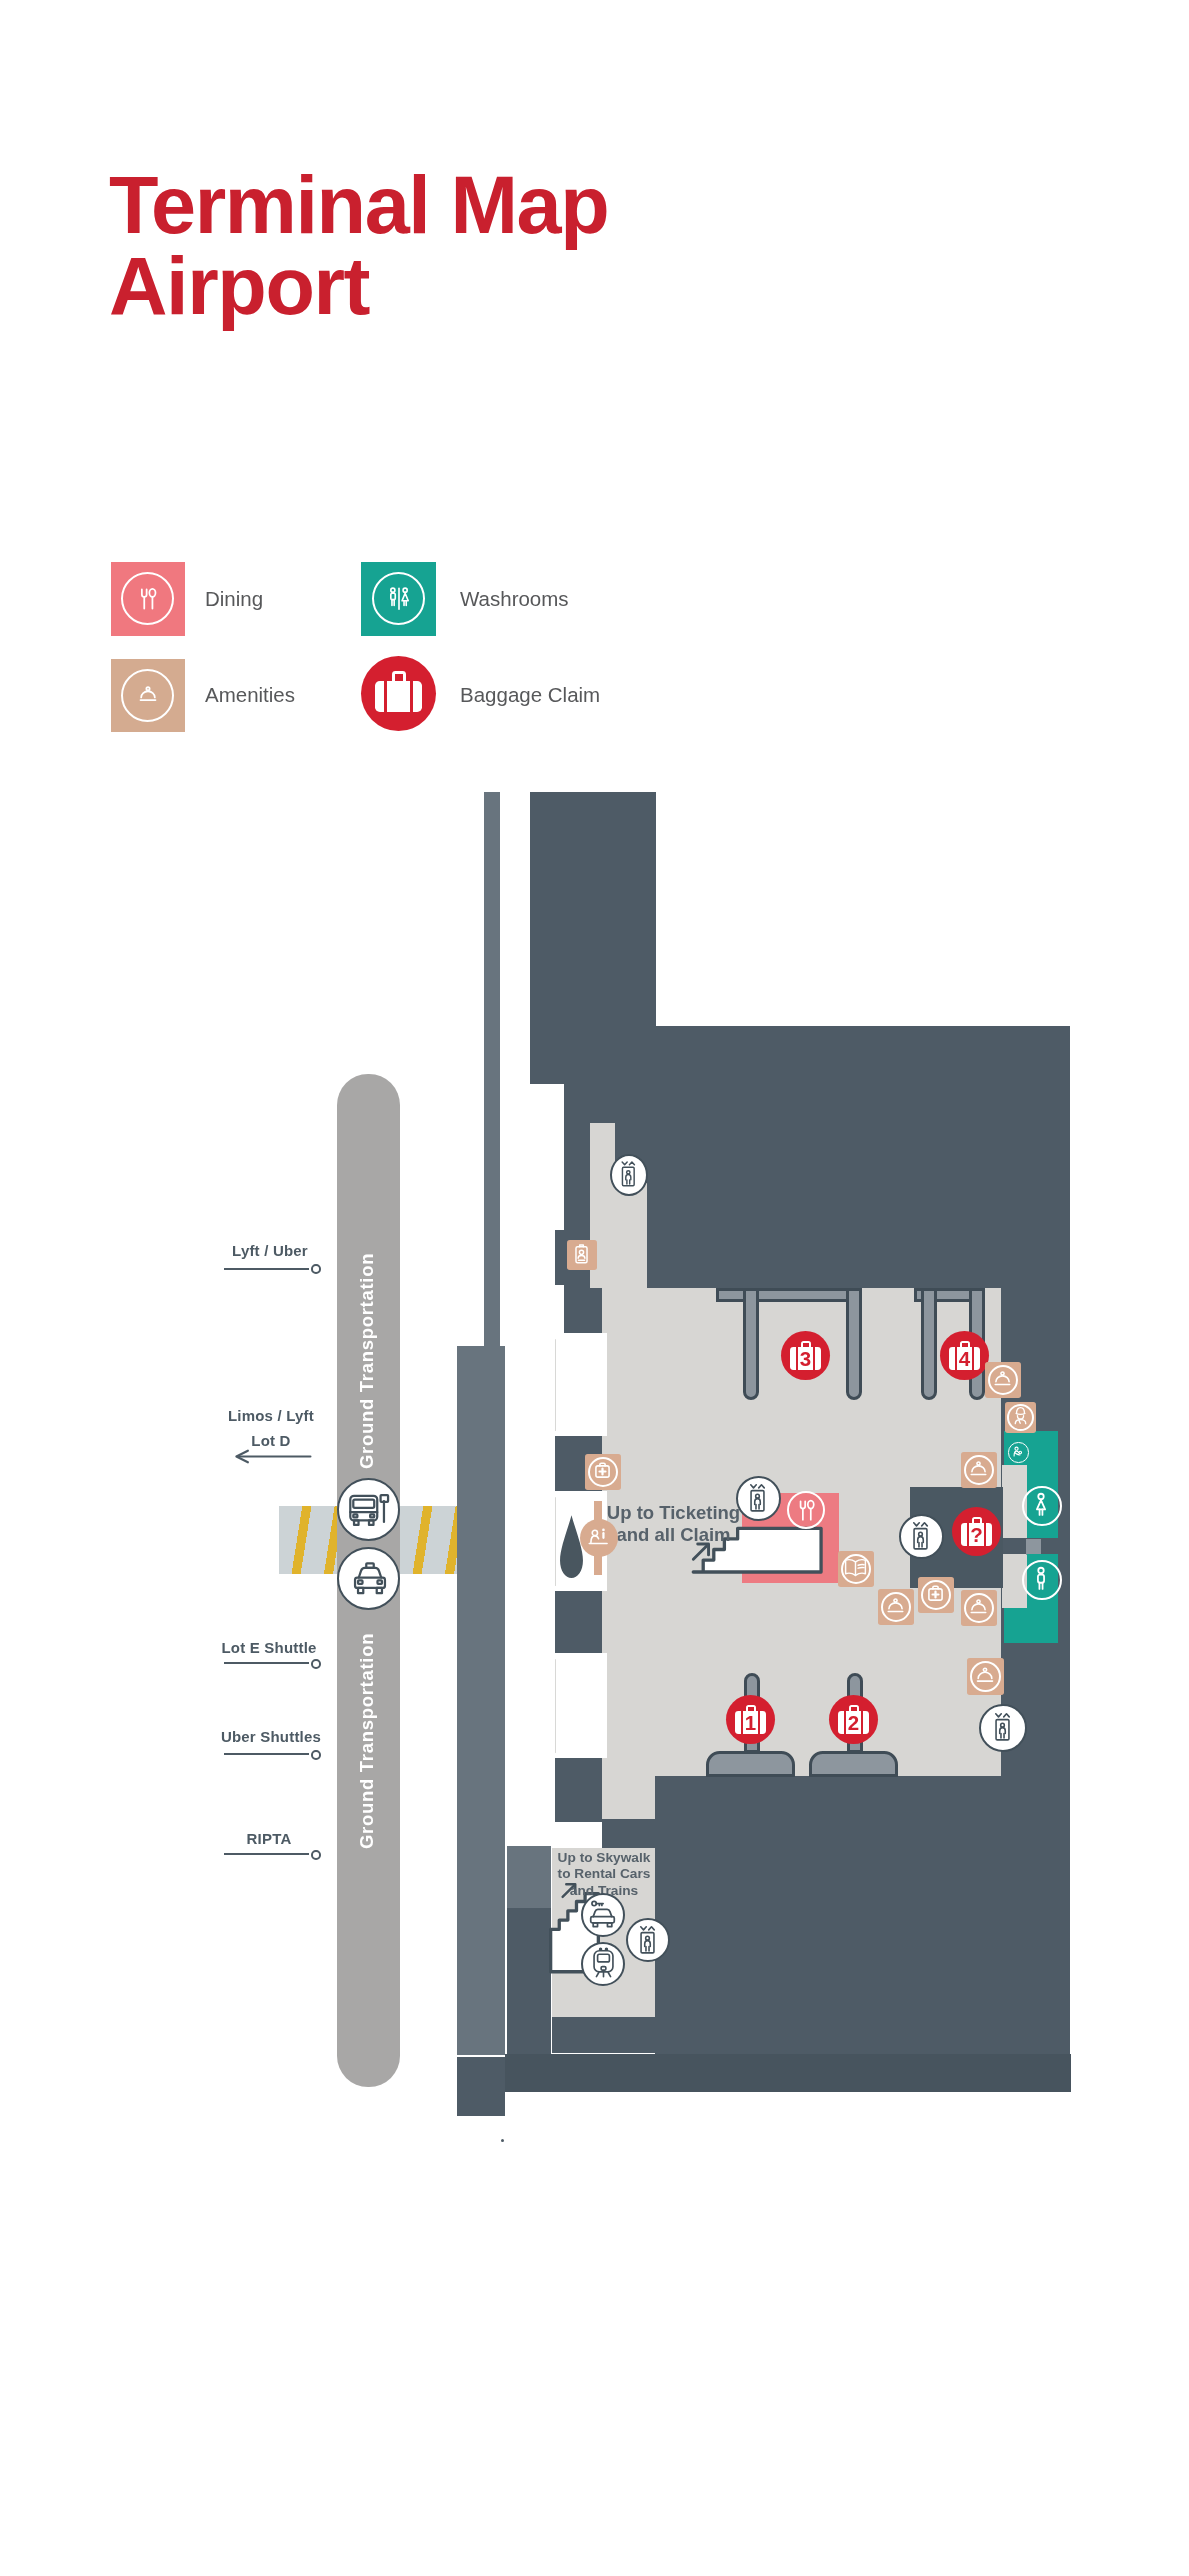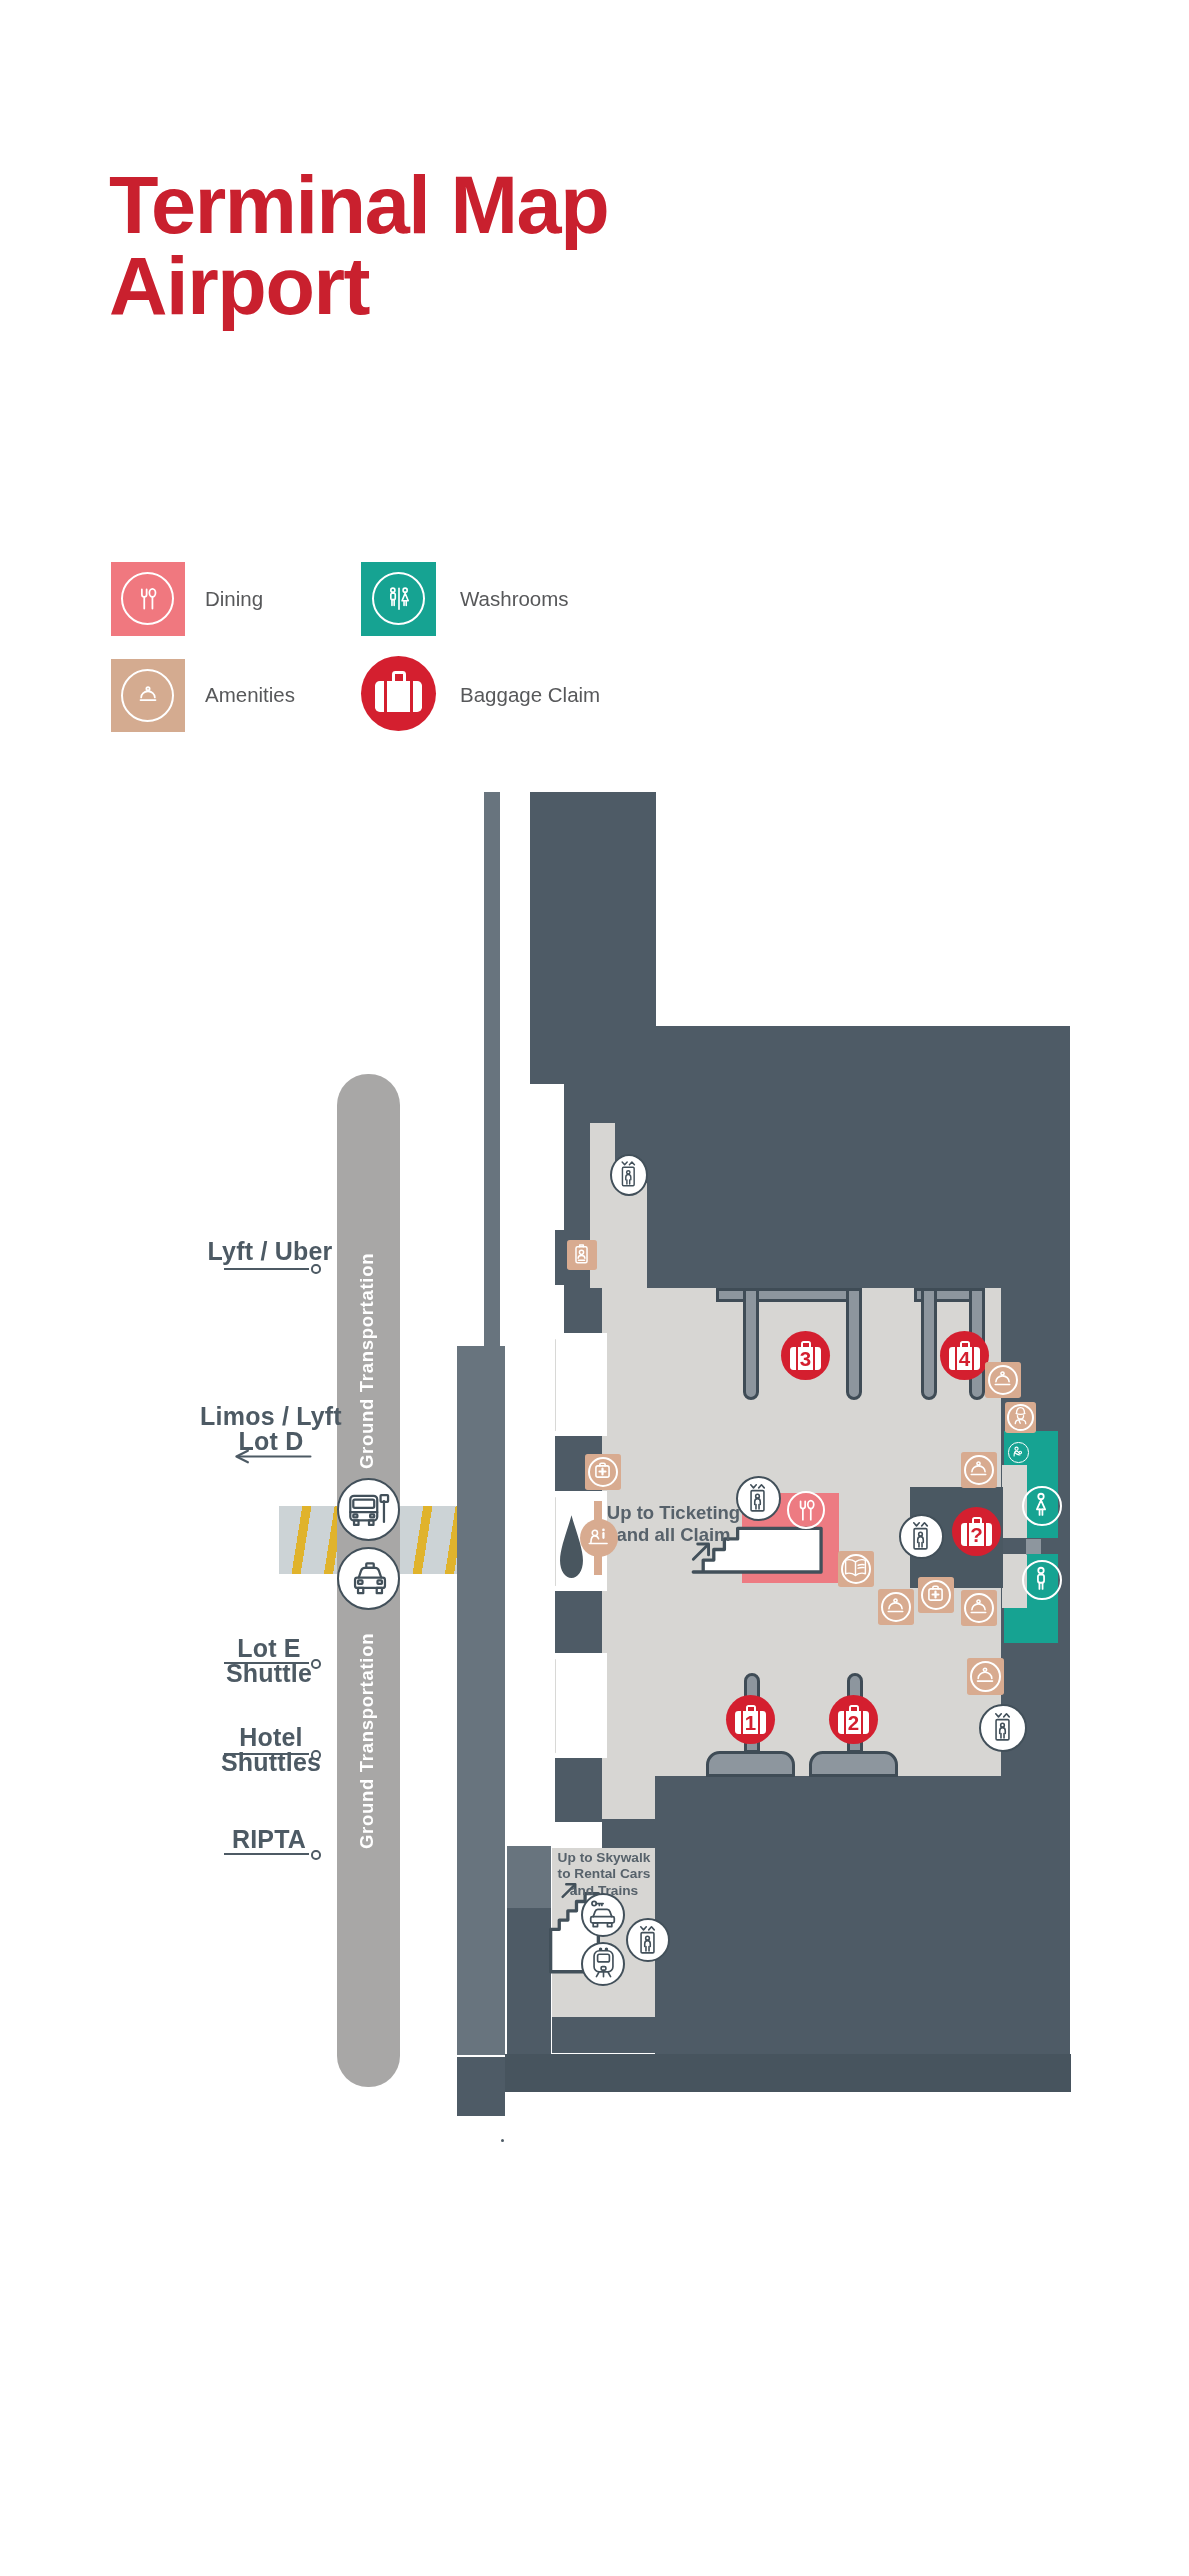--- a/index.html
+++ b/index.html
@@ -20,21 +20,21 @@
   .badge .handle{position:absolute;left:20px;top:9.6px;width:9.6px;height:8.2px;border:2.7px solid #fff;border-bottom:none;border-radius:2.7px 2.7px 0 0;box-sizing:border-box;}
   .badge .sl{position:absolute;top:16.4px;width:2.4px;height:22.6px;background:#d41f2f;}
   .badge .num{position:absolute;left:9px;top:16.4px;width:31px;height:22.6px;display:flex;align-items:center;justify-content:center;font-size:20.5px;font-weight:bold;color:#d41f2f;}
   .tsq{background:#d8ab90;border-radius:2.7px;}
   .ring{position:absolute;border:2.1px solid #fff;border-radius:50%;box-sizing:border-box;}
   .car-part{background:#8d969e;border:3.4px solid #3f4c56;box-sizing:border-box;}
   svg.ic{position:absolute;fill:none;stroke-linecap:round;stroke-linejoin:round;}
   .sw{stroke:#fff;}
   .sd{stroke:#42505a;}
   .vtext{writing-mode:vertical-rl;transform:rotate(180deg);color:#fff;font-size:18.5px;font-weight:600;letter-spacing:0.7px;text-align:center;}
-  .curb{color:#4d5a64;font-size:25px;font-weight:600;text-align:center;letter-spacing:0.2px;line-height:24.6px;}
+  .curb{color:#4d5a64;font-size:15px;font-weight:600;text-align:center;letter-spacing:0.2px;line-height:24.6px;}
   .curbline{height:2.1px;background:#4d5a64;}
   .curbdot{width:9.6px;height:9.6px;border:2.1px solid #4d5a64;border-radius:50%;background:#fff;box-sizing:border-box;}
   .note{color:#57626b;font-weight:600;text-align:center;}
   .cw{background:#ccd3d6;background-image:repeating-linear-gradient(99deg,rgba(0,0,0,0) 0 23px,#e0b32c 23px 32px);}
   .lg-label{color:#57585a;font-size:20.5px;line-height:20.5px;}
   .title{color:#c9202e;font-size:81px;line-height:81px;font-weight:bold;letter-spacing:-1.4px;white-space:nowrap;}
   .lvl{color:#747678;font-size:81px;line-height:81px;font-weight:bold;letter-spacing:-1.4px;}
   .sub{color:#5e686e;font-size:37px;white-space:nowrap;}
   .sub .bdot{display:inline-block;margin:0 13.7px;transform:translateY(-4.1px);font-size:27px;color:#5e686e;}
 </style>
@@ -481,21 +481,21 @@
     <div>Lot D</div>
   </div>
   <svg class="ic" style="left:230px;top:1448px;width:83px;height:17px;stroke:#4d5a64;stroke-width:3.4" viewBox="0 0 122 25" width="83" height="17">
       <use href="#sym-arrleft"></use>
     </svg>
 
   <div class="a curb" style="left:194px;top:1636px;width:150px;">Lot E Shuttle</div>
   <div class="a curbline" style="left:224px;top:1662px;width:85px;"></div>
   <div class="a curbdot" style="left:311px;top:1659px;"></div>
 
-  <div class="a curb" style="left:196px;top:1725px;width:150px;">Hotel Shuttles</div>
+  <div class="a curb" style="left:196px;top:1725px;width:150px;">Uber Shuttles</div>
   <div class="a curbline" style="left:224px;top:1753px;width:85px;"></div>
   <div class="a curbdot" style="left:311px;top:1750px;"></div>
 
   <div class="a curb" style="left:194px;top:1827px;width:150px;">RIPTA</div>
   <div class="a curbline" style="left:224px;top:1853px;width:85px;"></div>
   <div class="a curbdot" style="left:311px;top:1850px;"></div>
 
   <div class="a" style="left:501px;top:2139px;width:3.4px;height:3.4px;background:#4e5b66;border-radius:50%;"></div>
 
 </div>

